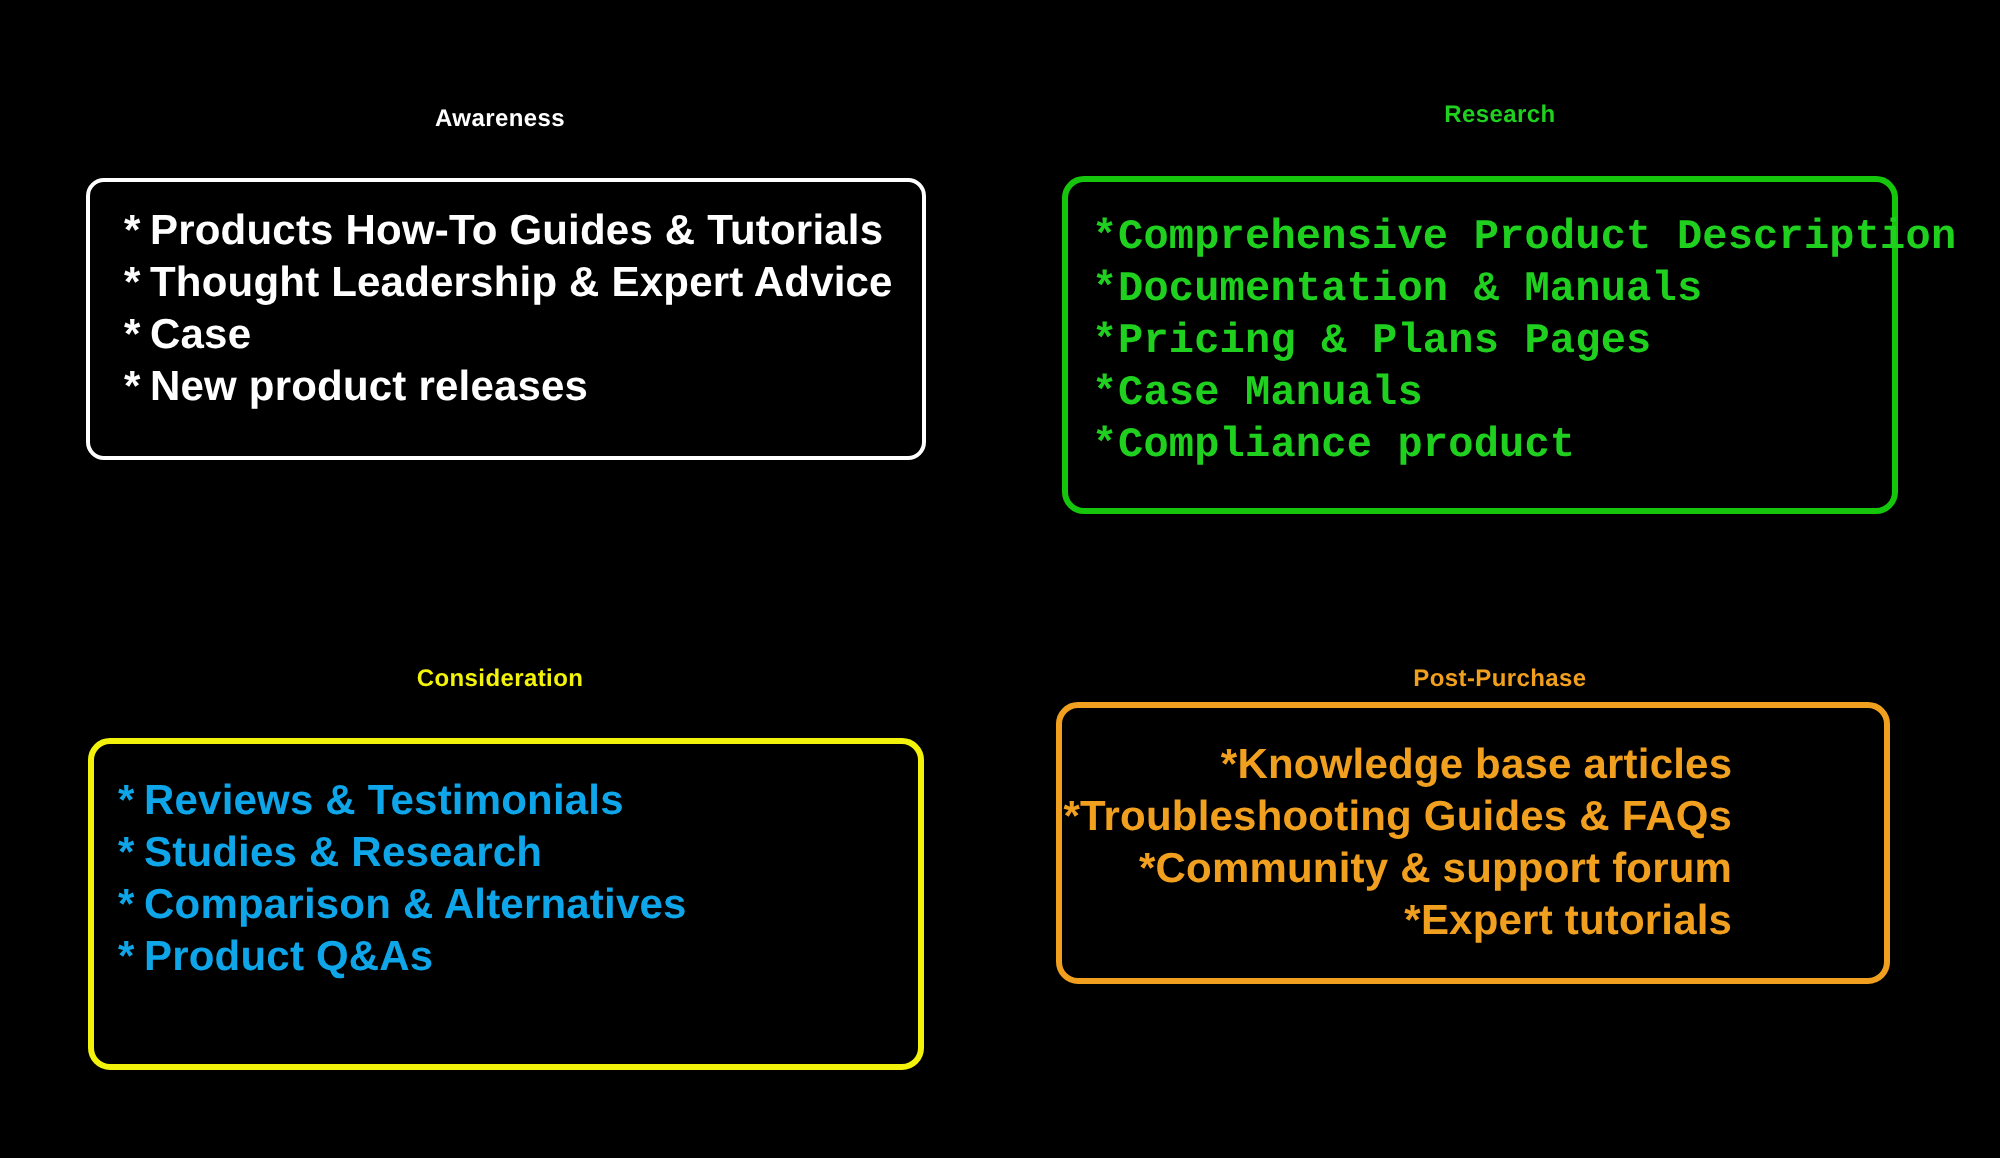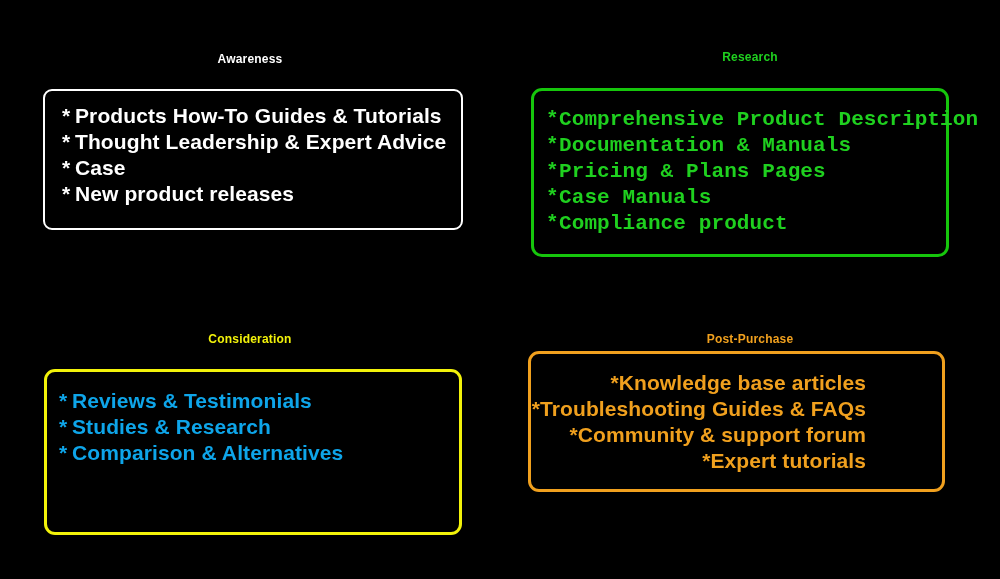--- a/index.html
+++ b/index.html
@@ -123,20 +123,21 @@
     </ul>
   </div>
 
   <div class="quadrant" id="q-consideration">
     <div class="q-title">Consideration</div>
     <div class="q-box"></div>
     <ul class="q-list">
       <li class="q-item"><span class="bullet">*</span><span>Reviews &amp; Testimonials</span></li>
       <li class="q-item"><span class="bullet">*</span><span>Studies &amp; Research</span></li>
       <li class="q-item"><span class="bullet">*</span><span>Comparison &amp; Alternatives</span></li>
+      <li class="q-item"><span class="bullet">*</span><span>Product Q&amp;As</span></li>
     </ul>
   </div>
 
   <div class="quadrant" id="q-postpurchase">
     <div class="q-title">Post-Purchase</div>
     <div class="q-box"></div>
     <ul class="q-list">
       <li class="q-item"><span class="bullet">*</span><span>Knowledge base articles</span></li>
       <li class="q-item"><span class="bullet">*</span><span>Troubleshooting Guides &amp; FAQs</span></li>
       <li class="q-item"><span class="bullet">*</span><span>Community &amp; support forum</span></li>

